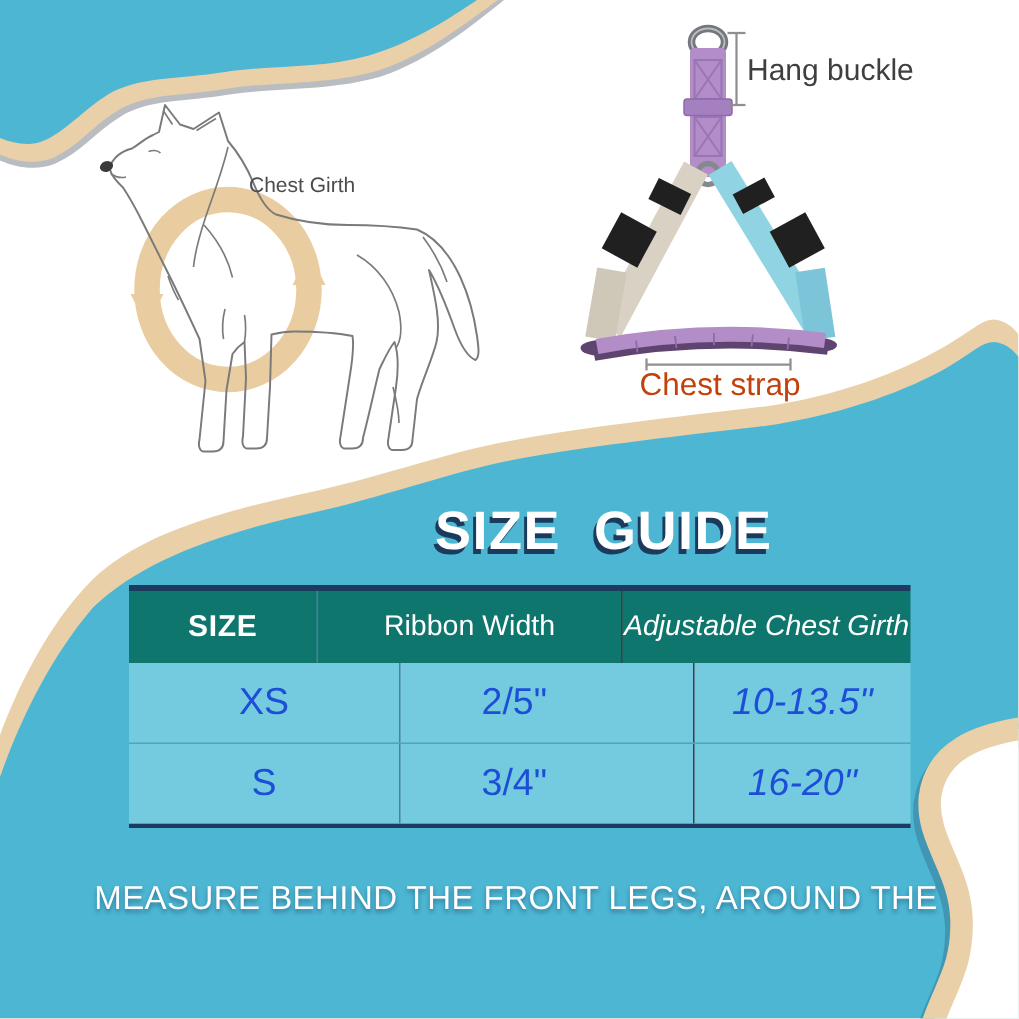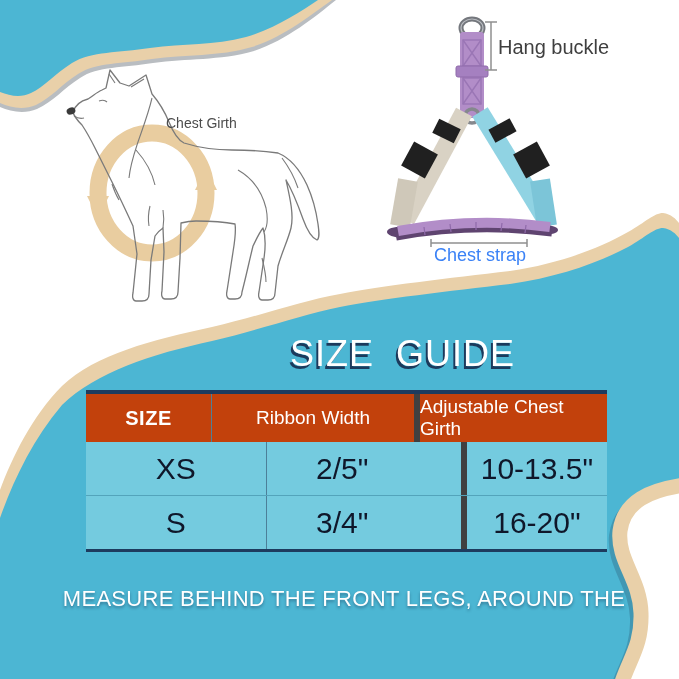--- a/index.html
+++ b/index.html
@@ -5,39 +5,39 @@
   html,body{margin:0;padding:0;}
   body{
     width:679px;height:679px;position:relative;overflow:hidden;
     background:#ffffff;
     font-family:"Liberation Sans", sans-serif;
   }
   #bg-svg{position:absolute;left:0;top:0;width:679px;height:679px;}
   .abs{position:absolute;}
   #chest-girth-label{left:166px;top:115px;font-size:14px;color:#4c4c4c;}
   #hang-buckle-label{left:498px;top:36px;font-size:20px;color:#3f3f3f;text-align:right;}
-  #chest-strap-label{left:420px;top:245px;width:120px;text-align:center;font-size:18px;color:#3b82f6;}
+  #chest-strap-label{left:420px;top:245px;width:120px;text-align:center;font-size:21px;color:#c2410c;}
   #size-guide-title{
     left:290px;top:333px;width:212px;text-align:center;
-    font-size:36px;font-weight:normal;color:#ffffff;letter-spacing:1px;
+    font-size:36px;font-weight:bold;color:#ffffff;letter-spacing:1px;
     white-space:pre;
     text-shadow:-2px 3px 0 #1c3a5c;
   }
   #size-table{
     left:86px;top:390px;width:521px;
     border-top:4px solid #1d3b5e;border-bottom:3px solid #1d3b5e;
   }
-  .t-head{display:flex;height:48px;background:#c2410c;}
+  .t-head{display:flex;height:48px;background:#0f766e;}
   .t-row{display:flex;height:53px;background:#74cbdf;}
   .t-row.second{border-top:1px solid #53a4bb;}
   .cell{display:flex;align-items:center;justify-content:center;box-sizing:border-box;}
-  .c1{width:125px;} .c2{width:203px;border-left:1px solid #4c8099;} .c3{width:193px;border-left:6px solid #404040;}
+  .c1{width:125px;} .c2{width:203px;border-left:1px solid #4c8099;} .c3{width:193px;border-left:1px solid #404040;font-style:italic;}
   .t-head .cell{color:#ffffff;font-size:19px;}
   .t-head .c1{font-weight:bold;font-size:20px;letter-spacing:0.5px;}
-  .t-row .cell{color:#0f172a;font-size:30px;margin-left:43px;}
+  .t-row .cell{color:#1d4ed8;font-size:25px;margin-left:43px;}
   #measure-note{
     left:54px;top:584px;width:580px;text-align:center;
     color:#ffffff;font-weight:normal;font-size:22px;line-height:30px;letter-spacing:0.3px;
     text-shadow:0 2px 3px rgba(20,45,75,0.45);
   }
 </style>
 </head>
 <body>
 
 <svg id="bg-svg" viewBox="0 0 679 679">

